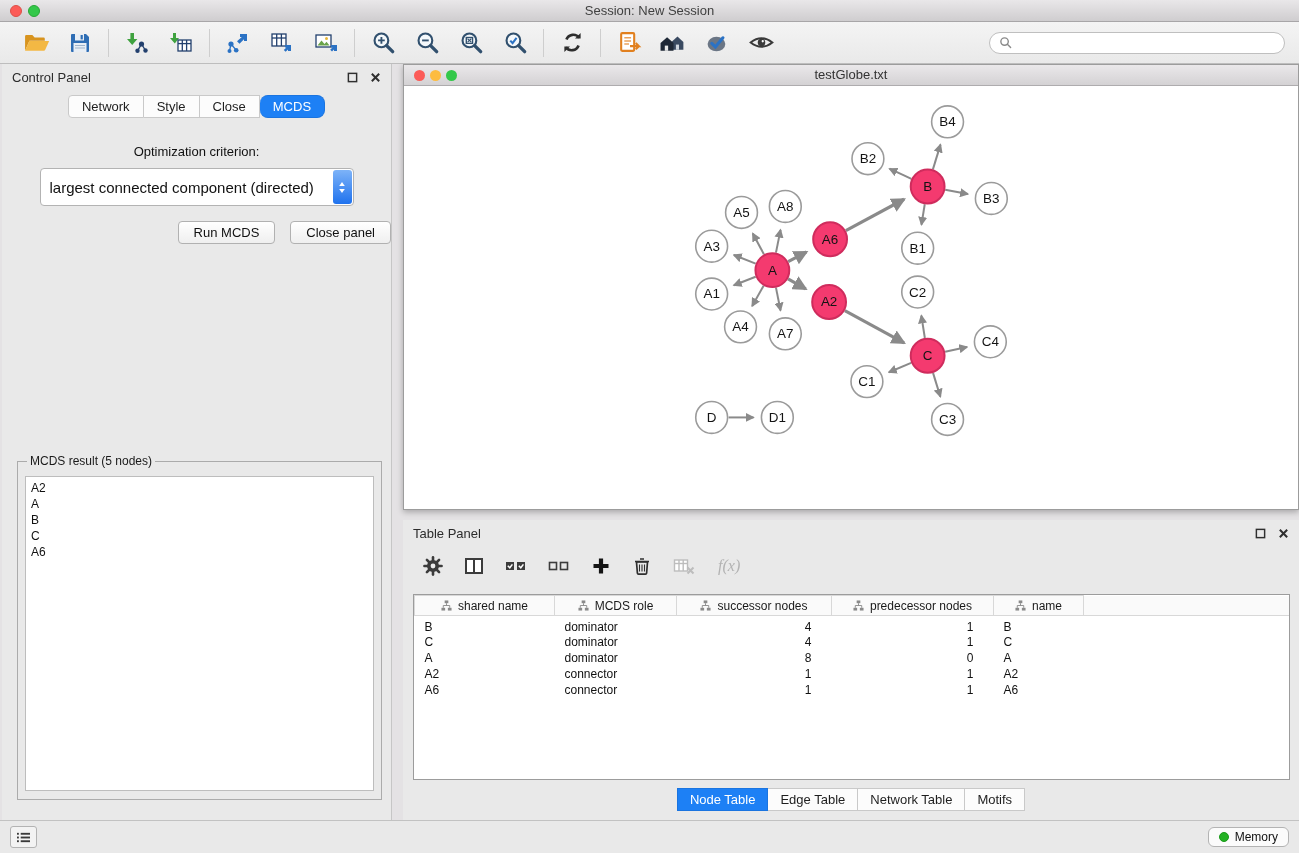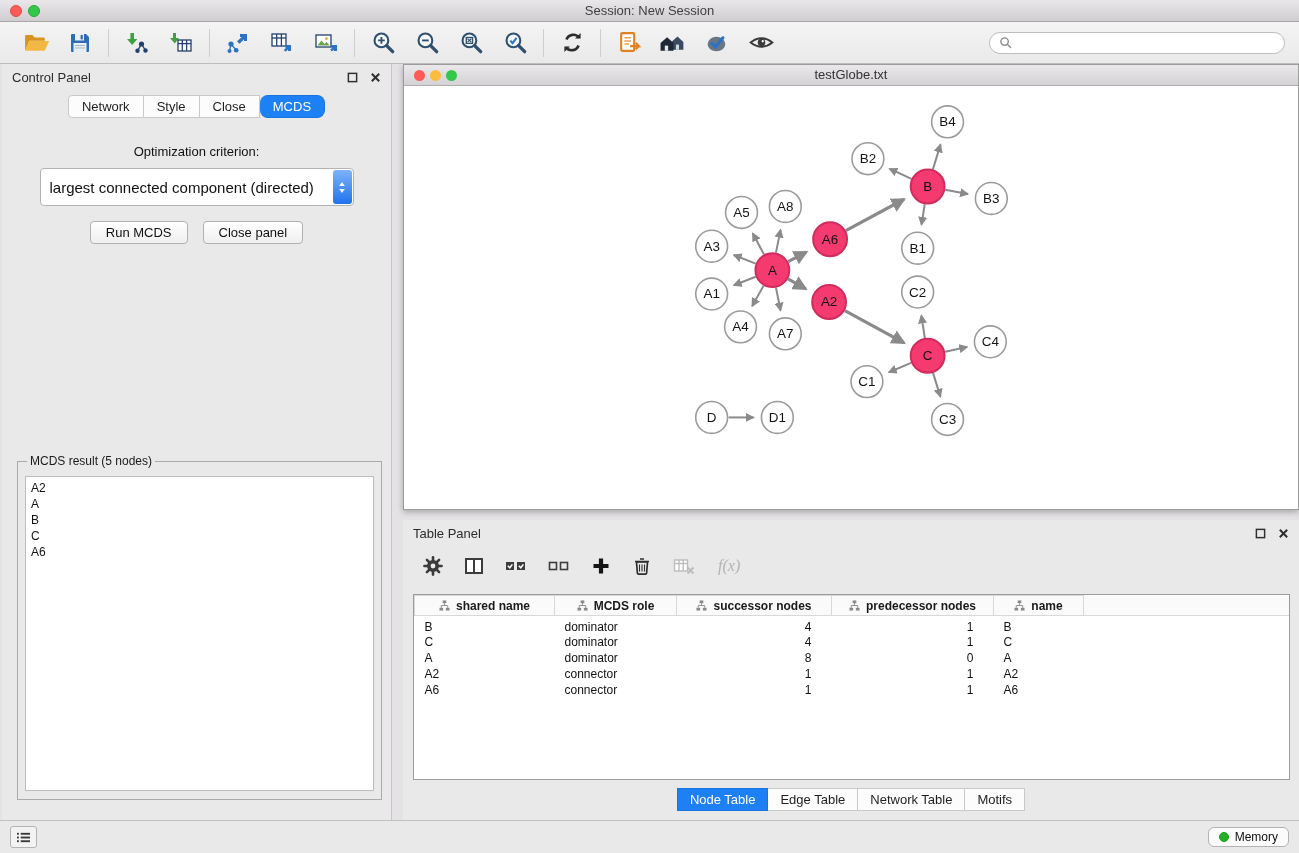--- a/index.html
+++ b/index.html
@@ -31,21 +31,21 @@
   
   #control-panel{left:2px;top:64px;width:390px;height:756px;border-right:1px solid #c6c6c6}
   .cp-tabs{display:flex;justify-content:center;margin-top:5px}
   .cp-tab{font-size:13px;padding:3px 13px;background:#fcfcfc;border:1px solid #c9c9c9;border-left:none;color:#1e1e1e;cursor:pointer}
   .cp-tab:first-child{border-left:1px solid #c9c9c9;border-radius:4px 0 0 4px}
   .cp-tab:last-child{border-radius:0 4px 4px 0}
   .cp-tab.active{background:#1d80f5;border-color:#1a74e0;color:#fff;border-radius:8px}
   .opt-label{text-align:center;margin-top:26px;font-size:13px;color:#111}
   .dropdown{width:314px;height:38px;margin:9px auto 0;background:#fff;border:1px solid #b3b3b3;border-radius:4px;position:relative;display:flex;align-items:center;font-size:15px;padding:0 26px 0 9px;color:#111;cursor:pointer;white-space:nowrap}
   .dd-stepper{position:absolute;right:1px;top:1px;bottom:1px;width:19px;background:linear-gradient(#7db3f8,#1f72ee);border-radius:3px;display:flex;align-items:center;justify-content:center}
-  .cp-buttons{display:flex;justify-content:center;gap:15px;margin-top:15px}
+  .cp-buttons{display:flex;justify-content:flex-end;gap:15px;margin-top:15px}
   .mac-btn{font-family:inherit;font-size:13px;color:#111;background:linear-gradient(#ffffff,#efefef);border:1px solid #b1b1b1;border-radius:4px;padding:3px 15px;cursor:pointer}
   .result-fieldset{position:absolute;left:15px;right:9px;top:390px;bottom:20px;border:1px solid #ababab}
   .result-fieldset legend{font-size:12px;color:#1a1a1a;padding:0 3px;margin-left:9px}
   .result-list{position:absolute;left:7px;right:7px;top:8px;bottom:8px;background:#fff;border:1px solid #bdbdbd;font-size:12px;color:#111;padding:3px 5px;overflow:auto}
   .result-item{line-height:16px}
 
   
   #network-window{position:absolute;left:403px;top:64px;width:896px;height:446px;background:#fff;border:1px solid #9c9c9c;box-shadow:0 2px 6px rgba(0,0,0,.28)}
   .net-titlebar{position:relative;height:21px;background:linear-gradient(#eae8ea,#d4d2d4);border-bottom:1px solid #aeacae}
   .net-title{position:absolute;left:0;right:0;top:2px;text-align:center;font-size:13px;color:#333}
@@ -56,21 +56,21 @@
   .net-canvas{position:absolute;left:0;top:22px;right:0;bottom:0;overflow:hidden}
   #net-canvas svg{display:block}
   #net-canvas text{font-family:"Liberation Sans",sans-serif}
 
   
   #table-panel{left:403px;top:520px;width:896px;height:300px}
   .tp-toolbar{display:flex;align-items:center;gap:21px;height:40px;padding-left:20px}
   .tp-btn{background:none;border:none;padding:0;display:flex;cursor:pointer}
   .tp-table-wrap{position:absolute;left:10px;right:9px;top:74px;bottom:40px;background:#fff;border:1px solid #9c9c9c;overflow:hidden}
   table.node-table{border-collapse:collapse;font-size:12px;color:#111;width:100%;table-layout:fixed}
-  .node-table th{font-weight:bold;background:#fafafa;border:1px solid #d8d8d8;height:20px;padding:0 4px;overflow:hidden;white-space:nowrap}
+  .node-table th{font-weight:normal;background:#fafafa;border:1px solid #d8d8d8;height:20px;padding:0 4px;overflow:hidden;white-space:nowrap}
   .node-table th.fill{border-left:none;border-right:none;border-top:none}
   .th-inner{display:flex;align-items:center;justify-content:center;gap:6px;font-size:12px;color:#1a1a1a}
   .node-table td{height:16px;padding:0 10px;white-space:nowrap;overflow:hidden}
   .node-table tbody tr:first-child td{padding-top:4px}
   .node-table td.num{text-align:right;padding-right:20px}
   .tp-tabs{position:absolute;left:0;right:0;bottom:9px;display:flex;justify-content:center}
   .tp-tab{font-size:13px;padding:3px 12px;background:#fcfcfc;border:1px solid #c9c9c9;border-left:none;cursor:pointer;color:#1e1e1e}
   .tp-tab:first-child{border-left:1px solid #c9c9c9}
   .tp-tab.active{background:#1d80f5;border-color:#1a74e0;color:#fff}
 

